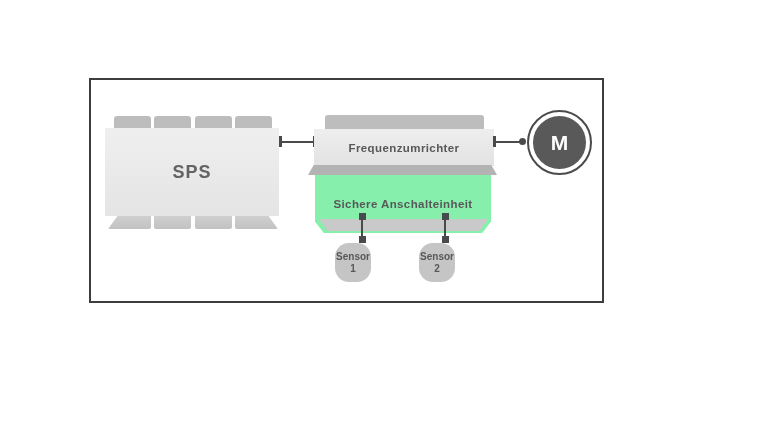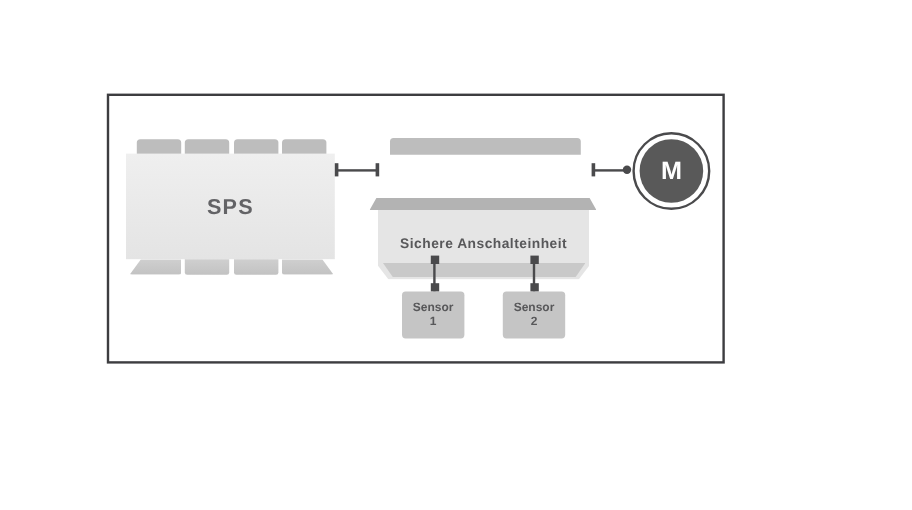--- a/index.html
+++ b/index.html
@@ -65,40 +65,40 @@
     background: linear-gradient(#eeeeee, #e2e2e2);
     display: flex; align-items: center; justify-content: center;
   }
   .gray-band-a {
     left: 217px; top: 85px; width: 189px; height: 10px;
     background: #b3b3b3;
     clip-path: polygon(3% 0, 97% 0, 100% 100%, 0 100%);
   }
   #safe-unit {
     left: 224px; top: 95px; width: 176px; height: 58px;
-    background: #e5e5e5;
+    background: #86efac;
     clip-path: polygon(0 0, 100% 0, 100% 80%, 95% 100%, 5% 100%, 0 80%);
     display: flex; align-items: center; justify-content: center;
   }
   .gray-band-b {
     left: 228px; top: 139px; width: 169px; height: 12px;
     background: #c9c9c9;
     clip-path: polygon(0 0, 100% 0, 95% 100%, 5% 100%);
   }
   .block-title {
     font-size: 11.5px; font-weight: bold; color: #58585a; letter-spacing: 0.4px;
   }
 
   
   .v-line { width: 2px; background: #4a4a4c; }
   .sq { width: 7px; height: 7px; background: #4a4a4c; }
 
   .sensor-box {
-    top: 163px; width: 52px; height: 39px;
-    background: #c5c5c5; border-radius: 3px;
+    top: 163px; width: 36px; height: 39px;
+    background: #c5c5c5; border-radius: 14px;
     display: flex; flex-direction: column;
     align-items: center; justify-content: center;
     line-height: 1.2;
   }
   .sensor-box span {
     font-size: 10px; font-weight: bold; color: #58585a;
   }
 
   
   #motor-outer {
@@ -133,20 +133,23 @@
     <div class="abs tab-bottom slant-left" style="left:23px"></div>
     <div class="abs tab-bottom" style="left:63px"></div>
     <div class="abs tab-bottom" style="left:104px"></div>
     <div class="abs tab-bottom slant-right" style="left:144px"></div>
 
     <div class="abs cap-v" style="left:188px"></div>
     <div class="abs h-line" style="left:190px; width:33px"></div>
     <div class="abs cap-v" style="left:222px"></div>
 
     <div id="fu-top-tab" class="abs"></div>
+    <div id="fu-body" class="abs">
+      <span class="block-title">Frequenzumrichter</span>
+    </div>
     <div class="abs gray-band-a"></div>
 
     <div id="safe-unit" class="abs">
       <span class="block-title">Sichere Anschalteinheit</span>
     </div>
     <div class="abs gray-band-b"></div>
 
     <div class="abs sq" style="left:268px; top:133px"></div>
     <div class="abs v-line" style="left:270px; top:137px; height:26px"></div>
     <div class="abs sq" style="left:268px; top:156px"></div>

